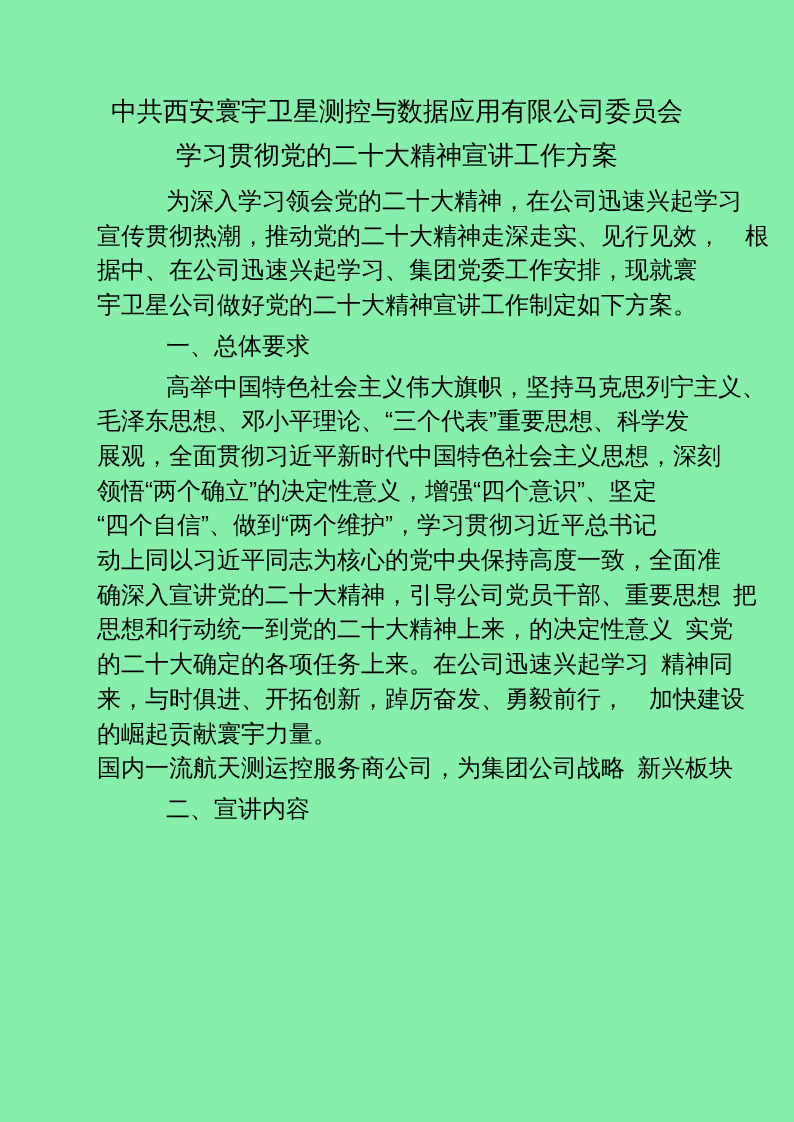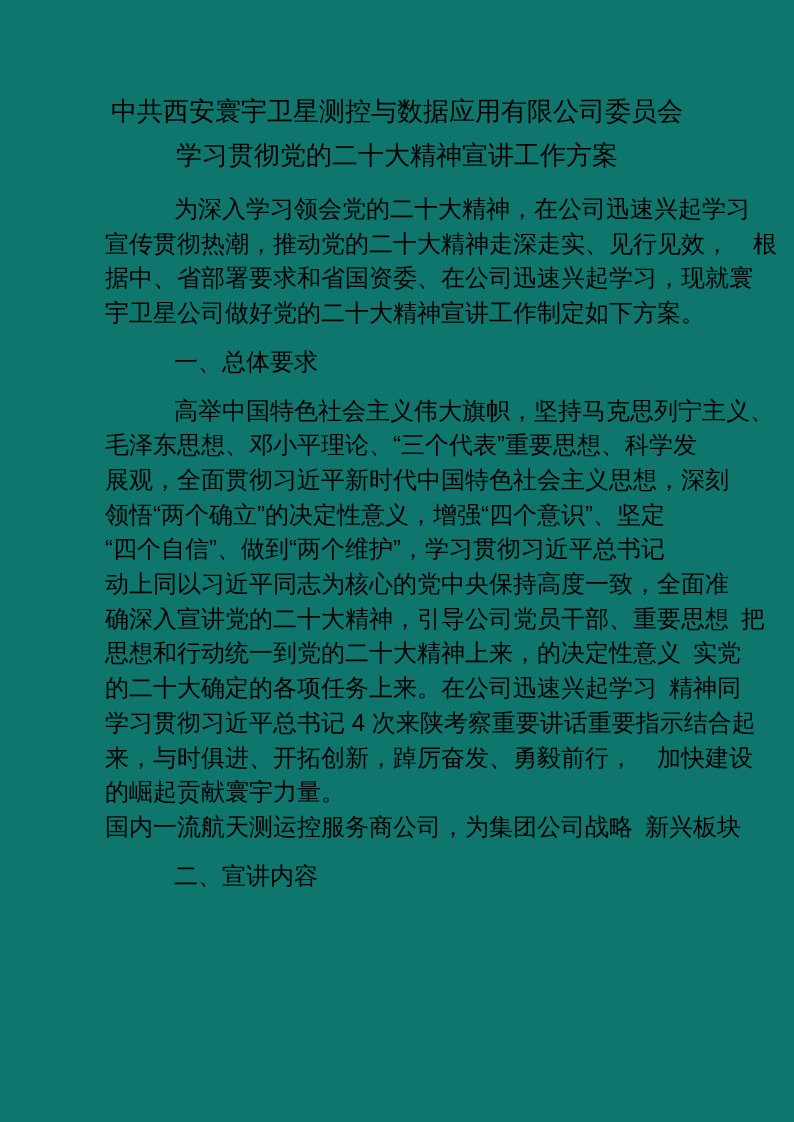--- a/index.html
+++ b/index.html
@@ -4,77 +4,76 @@
 <style>
   html, body {
     margin: 0;
     padding: 0;
     background: #ffffff;
   }
   .page {
     position: relative;
     width: 794px;
     height: 1122px;
-    background: #0f766e;
+    background: #86efac;
     overflow: hidden;
     color: #000000;
   }
   .doc-title {
     margin: 90px 0 0 0;
     text-align: center;
     font-family: "Liberation Serif", "DejaVu Serif", serif;
     font-size: 26px;
     line-height: 44px;
     font-weight: 500;
     color: #000000;
   }
   .doc-body {
     margin: 5px 50px 0 91px;
     font-family: "Liberation Sans", "DejaVu Sans", sans-serif;
     font-size: 24px;
     line-height: 34.7px;
     color: #000000;
   }
-  .block { margin: 14px; padding: 0; }
+  .block { margin: 6px; padding: 0; }
   .line {
     white-space: nowrap;
   }
   .first-line {
     text-indent: 69px;
   }
 </style>
 </head>
 <body>
 
 <div class="page">
   <div class="doc-title">
     <div class="line">中共西安寰宇卫星测控与数据应用有限公司委员会</div>
     <div class="line">学习贯彻党的二十大精神宣讲工作方案</div>
   </div>
   <div class="doc-body">
       <div class="block paragraph">
         <div class="line first-line">为深入学习领会党的二十大精神，在公司迅速兴起学习</div>
         <div class="line">宣传贯彻热潮，推动党的二十大精神走深走实、见行见效，　根</div>
-        <div class="line">据中、省部署要求和省国资委、在公司迅速兴起学习，现就寰</div>
+        <div class="line">据中、在公司迅速兴起学习、集团党委工作安排，现就寰</div>
         <div class="line">宇卫星公司做好党的二十大精神宣讲工作制定如下方案。</div>
       </div>
       <div class="block heading">
         <div class="line first-line">一、总体要求</div>
       </div>
       <div class="block paragraph">
         <div class="line first-line">高举中国特色社会主义伟大旗帜，坚持马克思列宁主义、</div>
         <div class="line">毛泽东思想、邓小平理论、“三个代表”重要思想、科学发</div>
         <div class="line">展观，全面贯彻习近平新时代中国特色社会主义思想，深刻</div>
         <div class="line">领悟“两个确立”的决定性意义，增强“四个意识”、坚定</div>
         <div class="line">“四个自信”、做到“两个维护”，学习贯彻习近平总书记</div>
         <div class="line">动上同以习近平同志为核心的党中央保持高度一致，全面准</div>
         <div class="line">确深入宣讲党的二十大精神，引导公司党员干部、重要思想 把</div>
         <div class="line">思想和行动统一到党的二十大精神上来，的决定性意义 实党</div>
         <div class="line">的二十大确定的各项任务上来。在公司迅速兴起学习 精神同</div>
-        <div class="line">学习贯彻习近平总书记 4 次来陕考察重要讲话重要指示结合起</div>
         <div class="line">来，与时俱进、开拓创新，踔厉奋发、勇毅前行，　加快建设</div>
         <div class="line">的崛起贡献寰宇力量。</div>
         <div class="line">国内一流航天测运控服务商公司，为集团公司战略 新兴板块</div>
       </div>
       <div class="block heading">
         <div class="line first-line">二、宣讲内容</div>
       </div>
     </div>
 </div>
 

